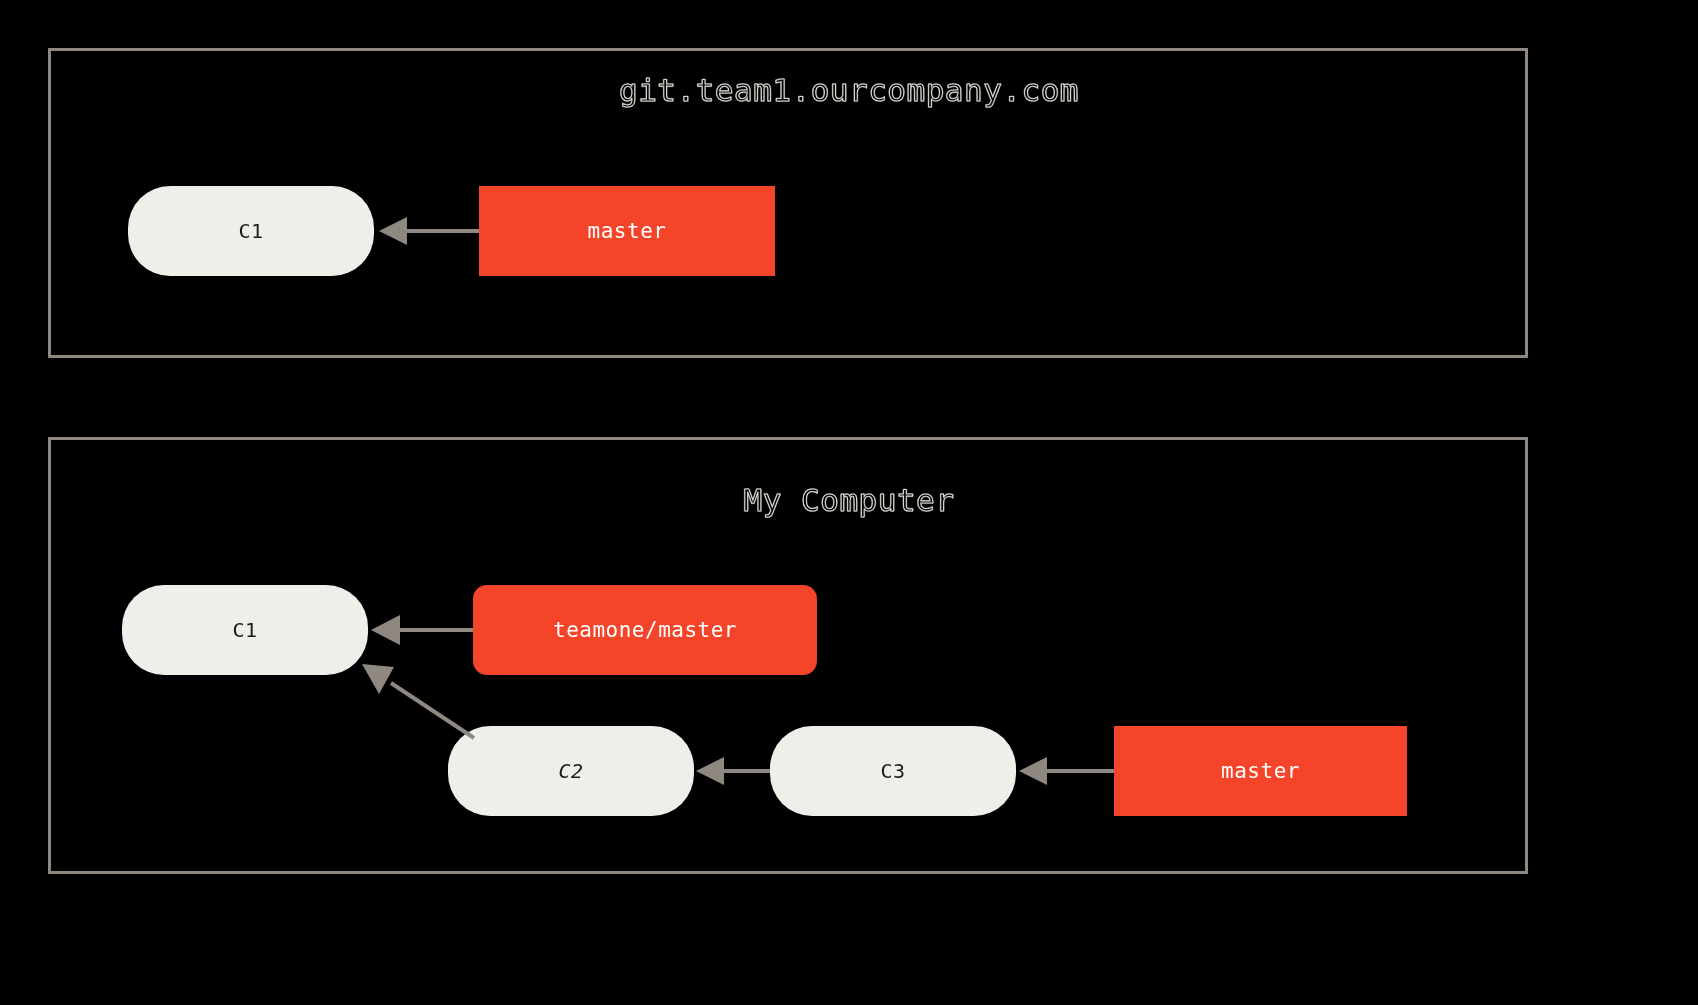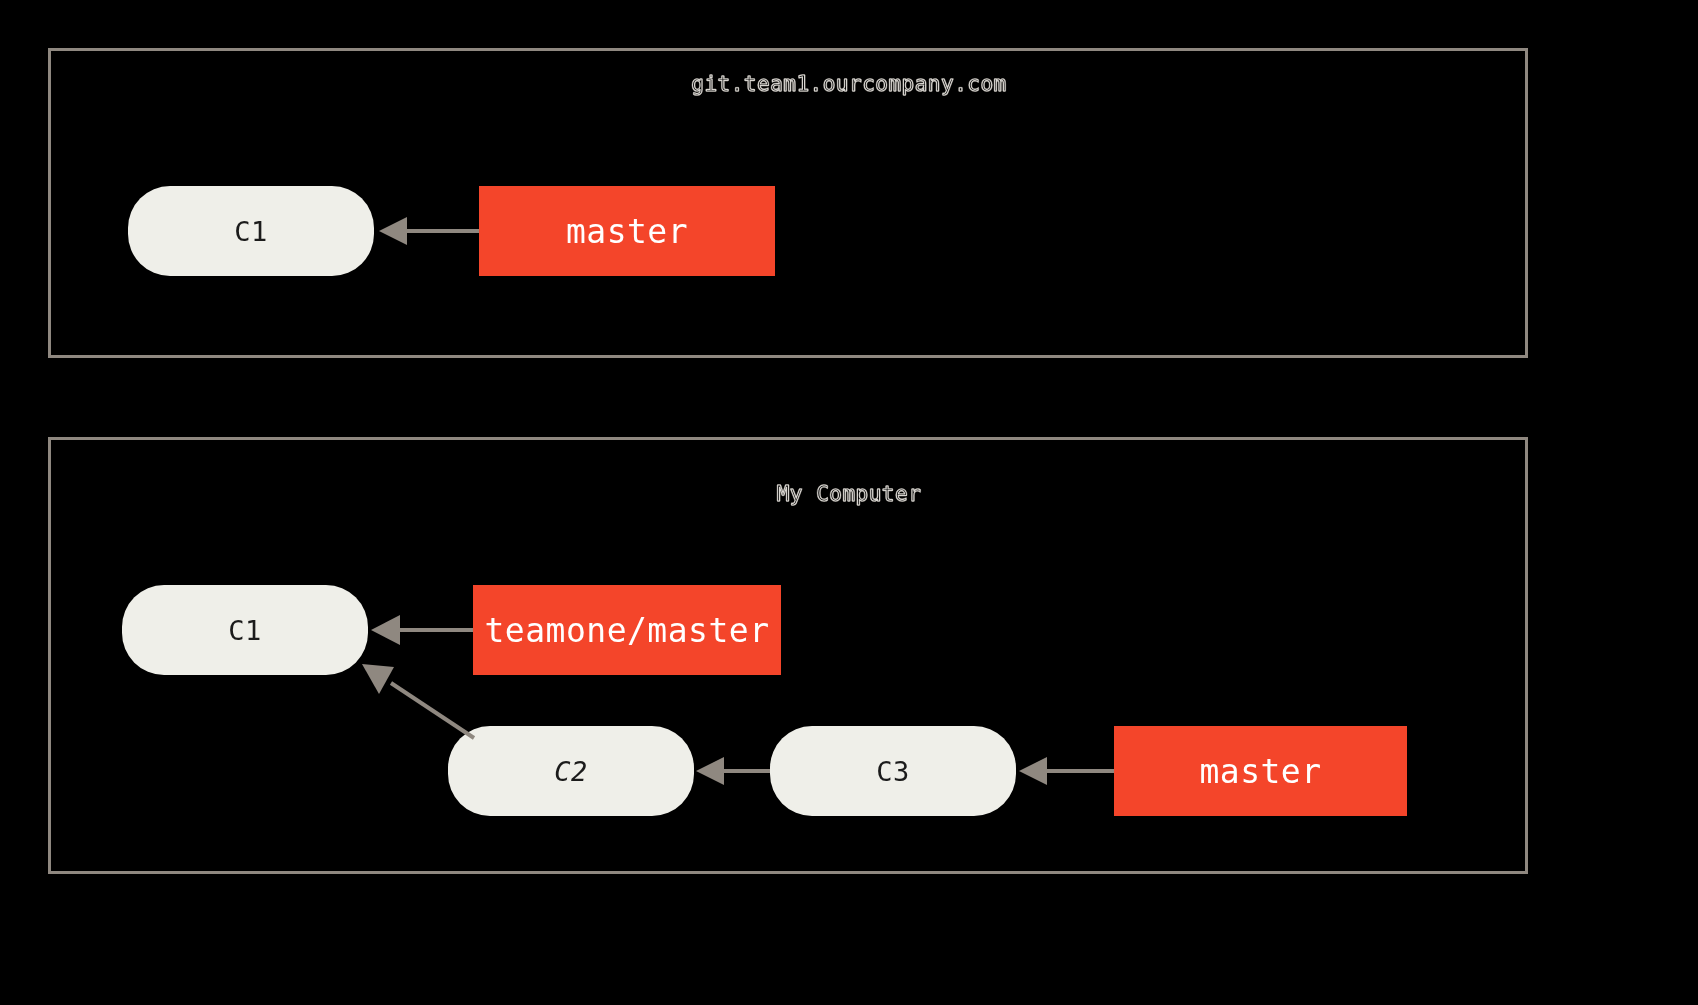--- a/index.html
+++ b/index.html
@@ -32,21 +32,21 @@
   }
   #panel-remote { left: 48px;  top: 48px;  width: 1480px; height: 310px; }
   #panel-local  { left: 48px;  top: 437px; width: 1480px; height: 437px; }
 
   
   .panel-title {
     position: absolute;
     left: 0;
     width: 100%;
     text-align: center;
-    font-size: 21px;
+    font-size: 31px;
     letter-spacing: 0.5px;
     color: #000000;
     -webkit-text-stroke: 1.1px #d9d6d1;
     text-shadow:
       -1px  0   0 #55524e,
        1px  0   0 #55524e,
        0   -1px 0 #55524e,
        0    1px 0 #55524e;
     white-space: nowrap;
     user-select: none;
@@ -54,34 +54,34 @@
   #title-remote { top: 72px; }
   #title-local  { top: 482px; }
 
   
   .commit {
     position: absolute;
     box-sizing: border-box;
     background: #efefe9;
     border-radius: 42px;
     color: #1b1b1b;
-    font-size: 27px;
+    font-size: 20px;
     display: flex;
     align-items: center;
     justify-content: center;
     letter-spacing: 0.5px;
   }
 
   
   .branch {
     position: absolute;
     box-sizing: border-box;
     background: #f4452a;
     color: #ffffff;
-    font-size: 33px;
+    font-size: 21px;
     display: flex;
     align-items: center;
     justify-content: center;
     letter-spacing: 0.5px;
   }
 
   
   .arrow-layer {
     position: absolute;
     left: 0; top: 0;
@@ -106,21 +106,21 @@
 
   <div class="commit" style="left:128px; top:186px; width:246px; height:90px;">C1</div>
 
   <div class="branch" style="left:479px; top:186px; width:296px; height:90px;">master</div>
 
   <div class="panel" id="panel-local"></div>
   <div class="panel-title" id="title-local">My Computer</div>
 
   <div class="commit" style="left:122px; top:585px; width:246px; height:90px;">C1</div>
 
-  <div class="branch" style="left:473px; top:585px; width:308px; height:90px;">teamone/master</div>
+  <div class="branch" style="left:473px; top:585px; width:344px; height:90px;border-radius:14px;">teamone/master</div>
 
   <div class="commit" style="left:448px; top:726px; width:246px; height:90px;font-style:italic;">C2</div>
 
   <div class="commit" style="left:770px; top:726px; width:246px; height:90px;">C3</div>
 
   <div class="branch" style="left:1114px; top:726px; width:293px; height:90px;">master</div>
 
   <svg class="arrow-layer" viewBox="0 0 1698 1005">
 
     <g>

